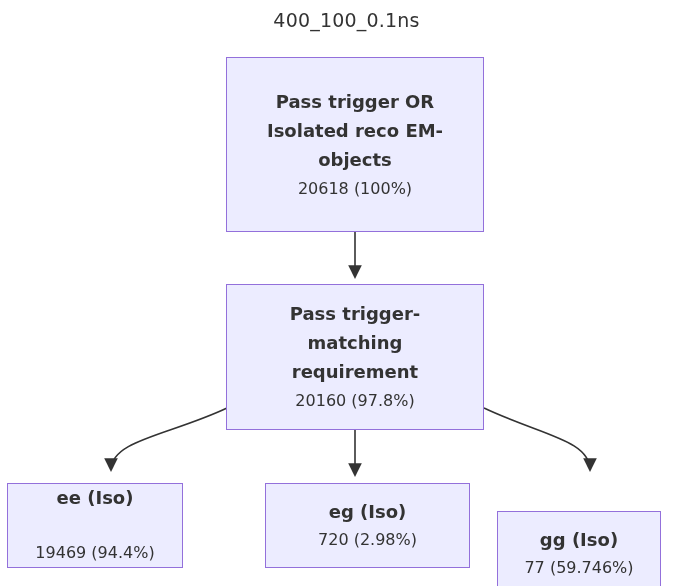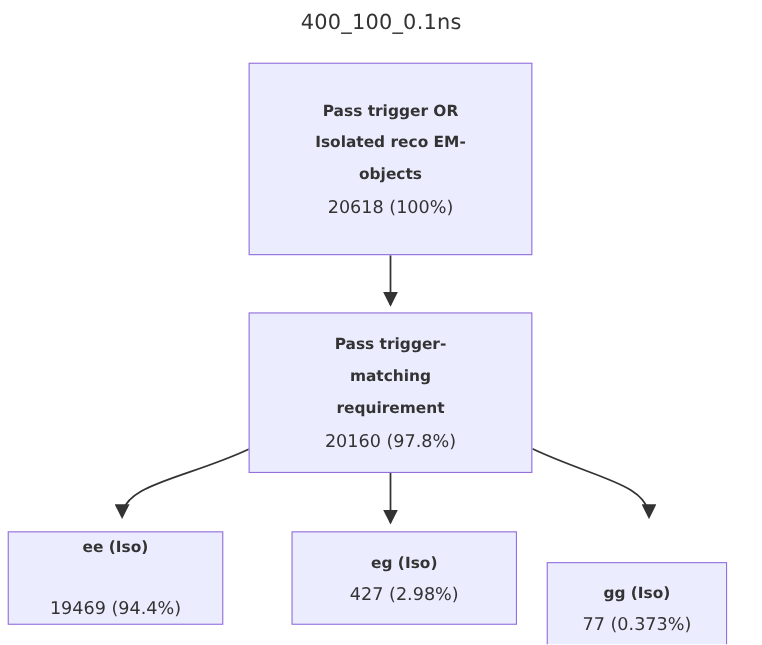--- a/index.html
+++ b/index.html
@@ -52,37 +52,37 @@
     display: flex;
     flex-direction: column;
     align-items: center;
     justify-content: center;
     text-align: center;
     color: var(--text);
   }
   .node .label-line {
     display: block;
     font-weight: 700;
-    font-size: 14px;
+    font-size: 18px;
     line-height: 29px;
     white-space: nowrap;
   }
   .node .count-line {
     display: block;
     font-weight: 400;
     font-size: 16px;
     line-height: 29px;
     white-space: nowrap;
   }
 
   .node-root  { left: 226px; top: 57px;  width: 258px; height: 175px; }
   .node-match { left: 226px; top: 284px; width: 258px; height: 146px; }
   .leaf { height: 85px; }
   .leaf .label-line, .leaf .count-line { line-height: 28px; }
-  .node-ee { left: 7px;   top: 483px; width: 196px; gap: 27px; }
+  .node-ee { left: 7px;   top: 483px; width: 176px; gap: 27px; }
   .node-eg { left: 265px; top: 483px; width: 205px; }
   .node-gg { left: 497px; top: 483px; width: 164px; margin-top: 28px; }
 </style>
 </head>
 <body>
 
 <div class="canvas">
 
   <div class="diagram-title">400_100_0.1ns</div>
 
@@ -112,21 +112,21 @@
     <span class="count-line">20160 (97.8%)</span>
   </div>
 
   <div class="node leaf node-ee">
     <span class="label-line">ee (Iso)</span>
     <span class="count-line">19469 (94.4%)</span>
   </div>
 
   <div class="node leaf node-eg">
     <span class="label-line">eg (Iso)</span>
-    <span class="count-line">427 (2.98%)</span>
+    <span class="count-line">720 (2.98%)</span>
   </div>
 
   <div class="node leaf node-gg">
     <span class="label-line">gg (Iso)</span>
-    <span class="count-line">77 (0.373%)</span>
+    <span class="count-line">77 (59.746%)</span>
   </div>
 
 </div>
 
 </body></html>

